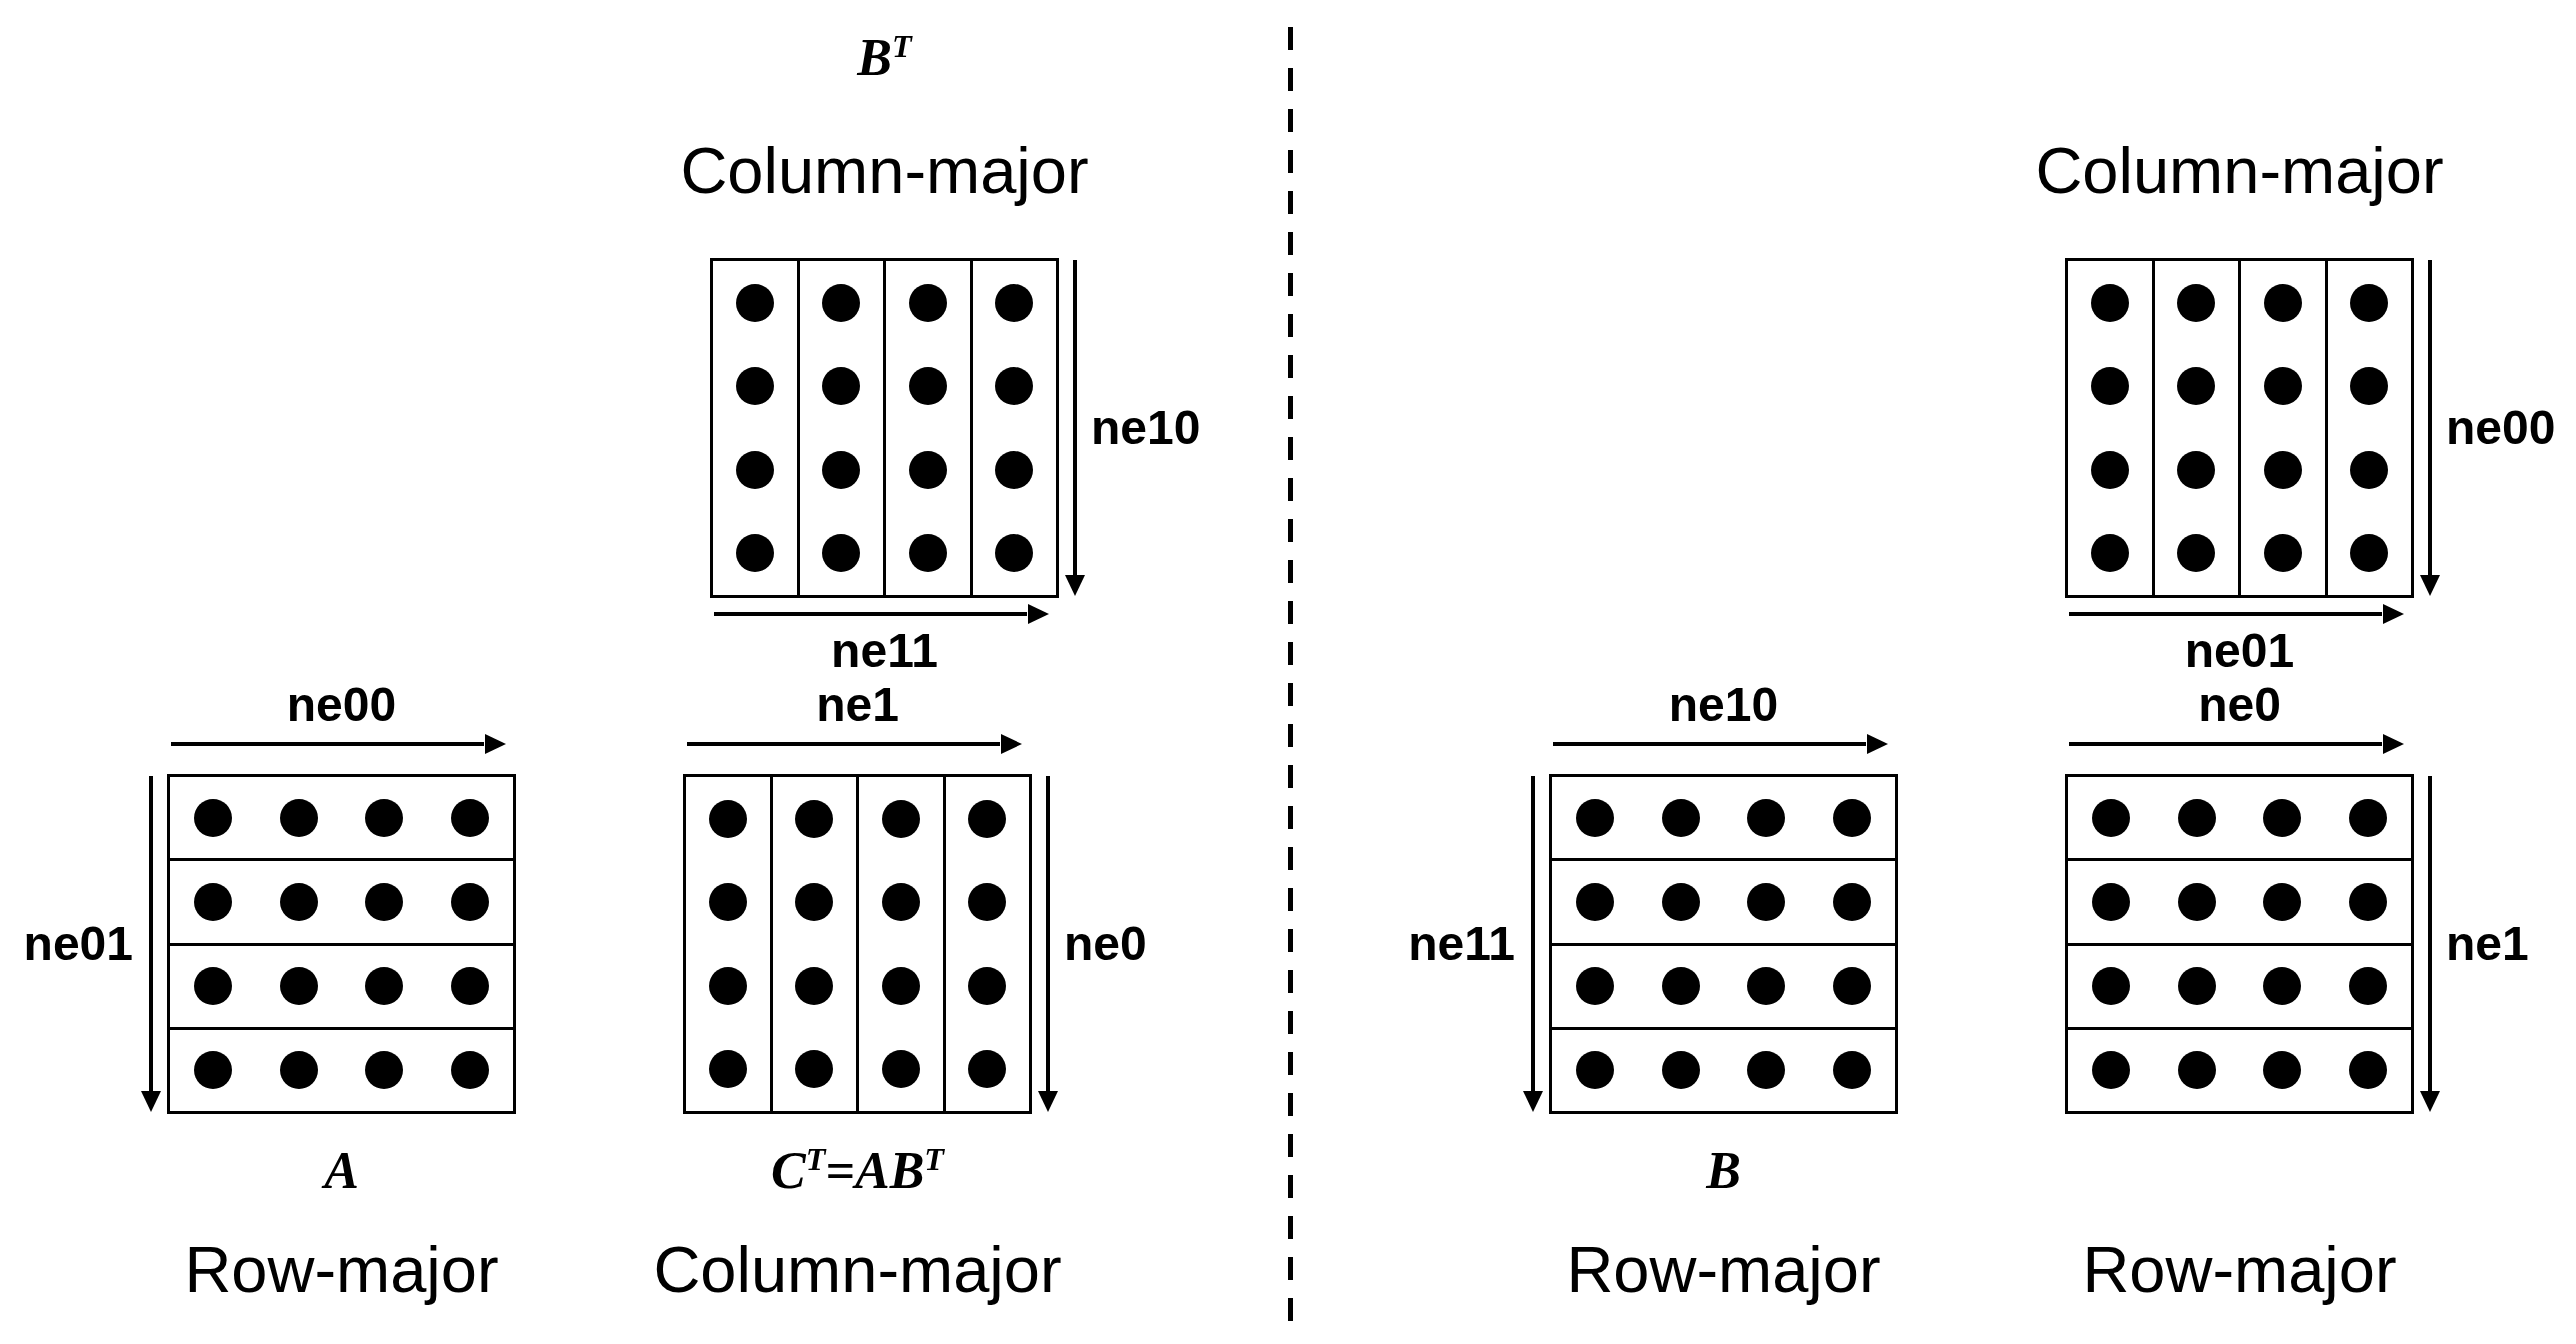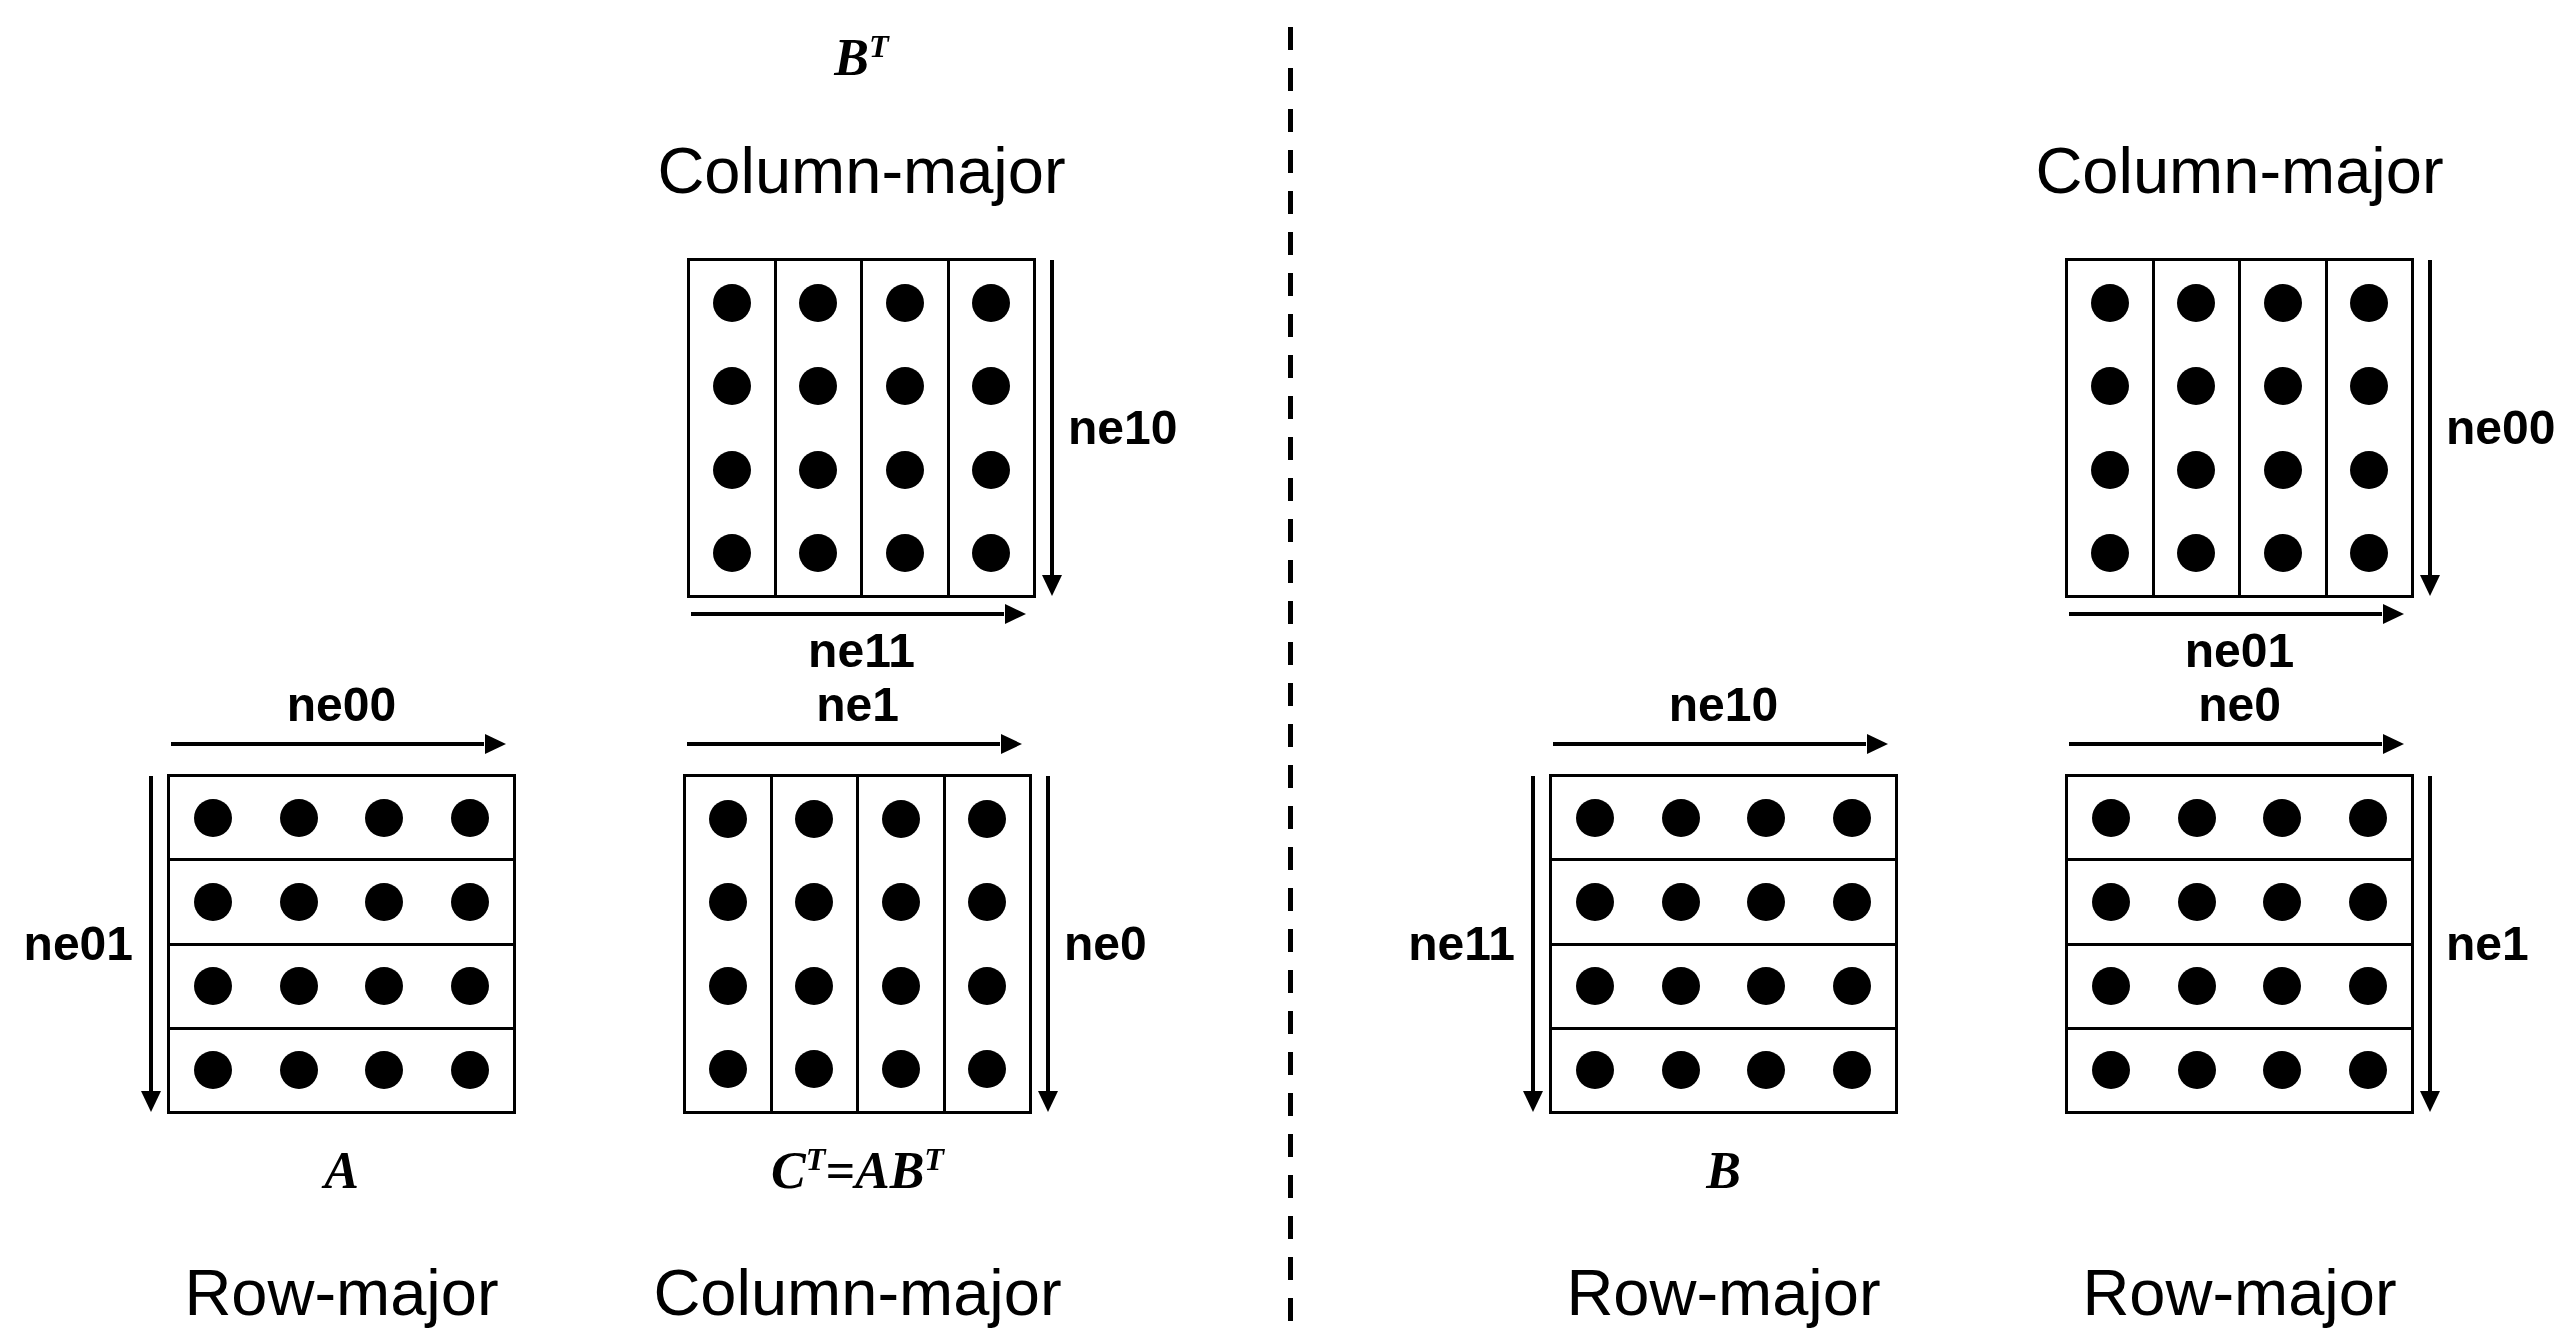--- a/index.html
+++ b/index.html
@@ -53,34 +53,34 @@
   .math-title{
     font-family:"Liberation Serif",serif;font-style:italic;font-weight:700;
     font-size:52px;line-height:1.15;white-space:nowrap;
   }
   .math-title sup{font-size:62%;}
   .layout-label{font-size:65px;line-height:1.1;white-space:nowrap;}
 
   .g-top .math-title{position:absolute;bottom:calc(100% + 170px);left:-143px;right:-143px;text-align:center;}
   .g-top .layout-label{position:absolute;bottom:calc(100% + 52px);left:-143px;right:-143px;text-align:center;}
   .g-bottom .math-title{position:absolute;top:calc(100% + 27px);left:-143px;right:-143px;text-align:center;}
-  .g-bottom .layout-label{position:absolute;top:calc(100% + 120px);left:-143px;right:-143px;text-align:center;margin-top:23px;}
+  .g-bottom .layout-label{position:absolute;top:calc(100% + 120px);left:-143px;right:-143px;text-align:center;}
 
   
   .divider{
     position:absolute;left:1288px;top:27px;bottom:14.3px;width:4.5px;
     background:repeating-linear-gradient(to bottom,#000 0 23px,transparent 23px 41px);
   }
 </style>
 </head>
 <body>
 
 <div class="canvas">
 
-  <div class="mgroup g-top" style="left:687px;top:258px;">
+  <div class="mgroup g-top" style="left:710px;top:258px;">
     <div class="math-title">B<sup>T</sup></div>
     <div class="layout-label">Column-major</div>
     <div class="box cols">
         <div class="stripe">
           <div class="dot"></div>
           <div class="dot"></div>
           <div class="dot"></div>
           <div class="dot"></div>
         </div>
         <div class="stripe">

